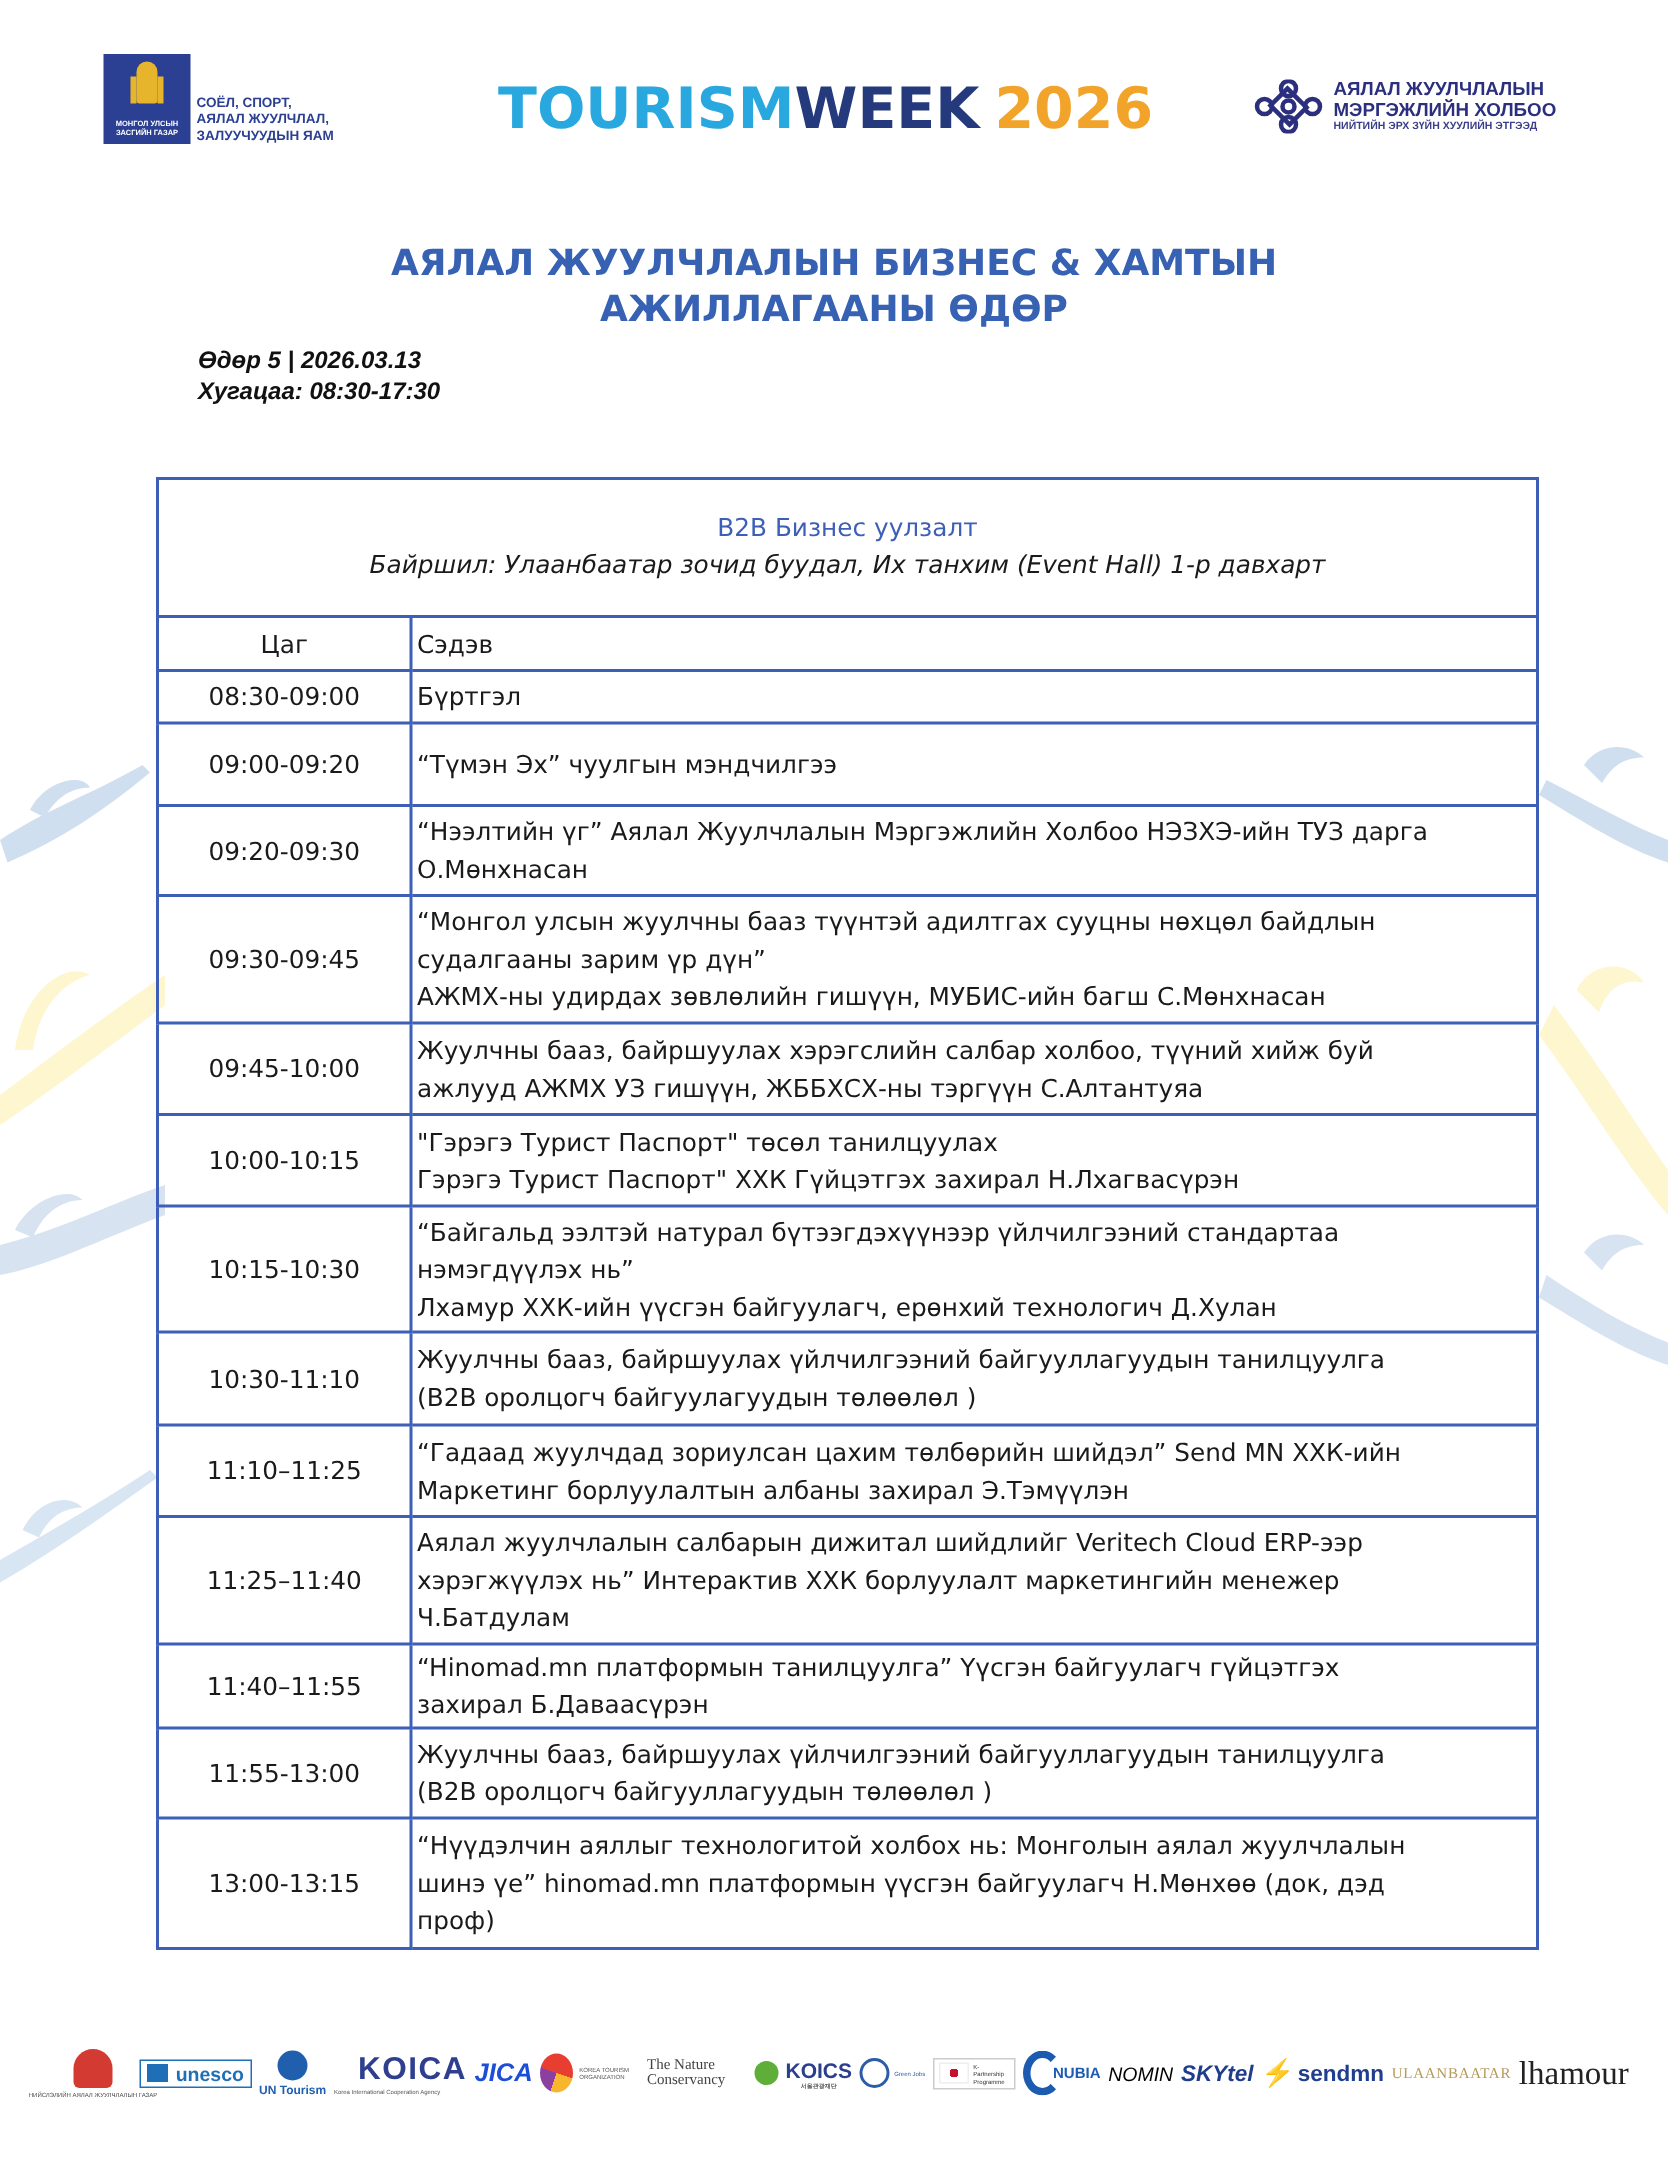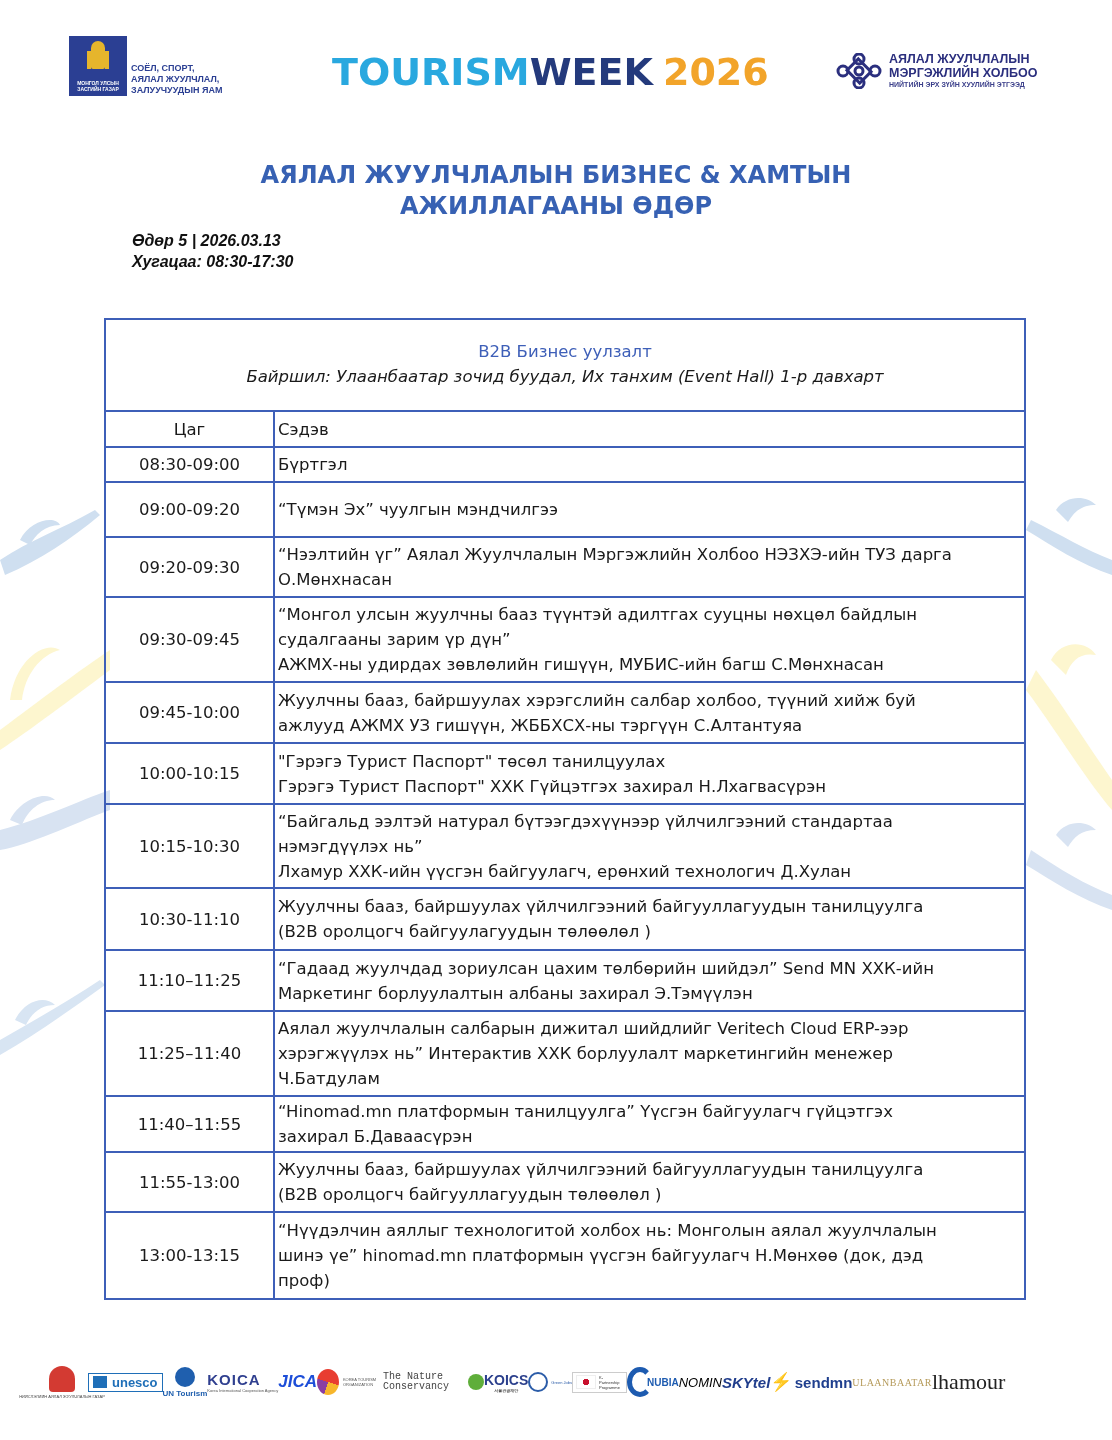--- a/index.html
+++ b/index.html
@@ -40,36 +40,36 @@
   .schedule .banner { text-align: center; height: 75px; padding: 20px 0; border-radius: 20px; }
   .schedule .banner .b-title { color: #3e5fb8; font-size: 16.5px; line-height: 24px; }
   .schedule .banner .b-loc { font-style: italic; font-size: 16.5px; line-height: 26px; }
   .schedule .time { width: 169px; text-align: center; padding: 0 4px; }
   .schedule .topic { padding: 2px 4px 2px 3px; text-align: left; }
   .schedule .topic .ln { display: block; }
   .schedule th.time { text-align: center; }
   .schedule th.topic { text-align: left; }
 
   
-  .sponsors { position: absolute; left: 36px; top: 1356px; width: 1050px; height: 52px; display: flex; align-items: center; }
+  .sponsors { position: absolute; left: 36px; top: 1356px; width: 1050px; height: 52px; display: flex; align-items: center; justify-content: space-between; }
   .sp { font-family: "Liberation Sans", sans-serif; white-space: nowrap; display: flex; align-items: center; }
   .sp-mofa { flex-direction: column; width: 52px; }
   .sp-mofa .crest { width: 26px; height: 26px; border-radius: 50% 50% 4px 4px; background: #d33a32; }
   .sp-mofa .cap { font-size: 4px; color: #444; text-align: center; line-height: 5px; margin-top: 2px; }
   .sp-unesco { border: 1px solid #1f6fb8; padding: 1px 4px; color: #1f6fb8; font-weight: bold; font-size: 13px; }
   .sp-unesco .tmpl { width: 14px; height: 12px; background: #1f6fb8; margin-right: 5px; }
   .sp-untour { flex-direction: column; color: #1f5fae; font-size: 8px; font-weight: bold; }
   .sp-untour .ball { width: 20px; height: 20px; border-radius: 50%; background: #1f5fae; margin-bottom: 2px; }
   .sp-koica { flex-direction: column; align-items: flex-start; color: #2f3f8f; }
-  .sp-koica .k1 { font-weight: bold; font-size: 15px; letter-spacing: 1px; }
+  .sp-koica .k1 { font-weight: bold; font-size: 21px; letter-spacing: 1px; margin-left: 16px; }
   .sp-koica .k2 { font-size: 4px; color: #555; }
   .sp-jica { color: #1d4ed8; font-weight: bold; font-size: 17px; font-style: italic; }
   .sp-kto { color: #555; font-size: 4px; }
   .sp-kto .fig { width: 22px; height: 26px; border-radius: 50%; background: conic-gradient(#e83d31 0 30%, #f7b62b 0 55%, #8a3fa1 0 80%, #e83d31 0); margin-right: 4px; }
-  .sp-tnc { font-family: Liberation Mono, monospace; font-size: 10px; line-height: 10px; color: #444; gap: 16px; }
+  .sp-tnc { font-family: Liberation Serif, serif; font-size: 10px; line-height: 10px; color: #444; gap: 16px; }
   .sp-tnc .leaf { width: 16px; height: 16px; border-radius: 50%; background: #5fae3a; margin-left: 3px; }
   .sp-koics { color: #2b3f8c; font-weight: bold; font-size: 14px; flex-direction: column; }
   .sp-koics .s { font-size: 4px; color: #555; }
   .sp-ilo { color: #2b5ca8; font-size: 4px; }
   .sp-ilo .g { width: 20px; height: 20px; border: 2px solid #2b5ca8; border-radius: 50%; margin-right: 3px; }
   .sp-kor { border: 1px solid #ccc; padding: 2px 3px; font-size: 4px; color: #333; }
   .sp-kor .flag { width: 20px; height: 14px; background: radial-gradient(circle, #c8102e 0 3px, #fff 3px); margin-right: 3px; border: 1px solid #eee; }
   .sp-nubia { color: #1d5bb0; font-weight: bold; font-size: 10px; }
   .sp-nubia .c { width: 26px; height: 30px; border: 5px solid #1d5bb0; border-right-color: transparent; border-radius: 50%; margin-right: -6px; }
   .sp-nomin { color: #000000; font-weight: normal; font-style: italic; font-size: 13px; }

